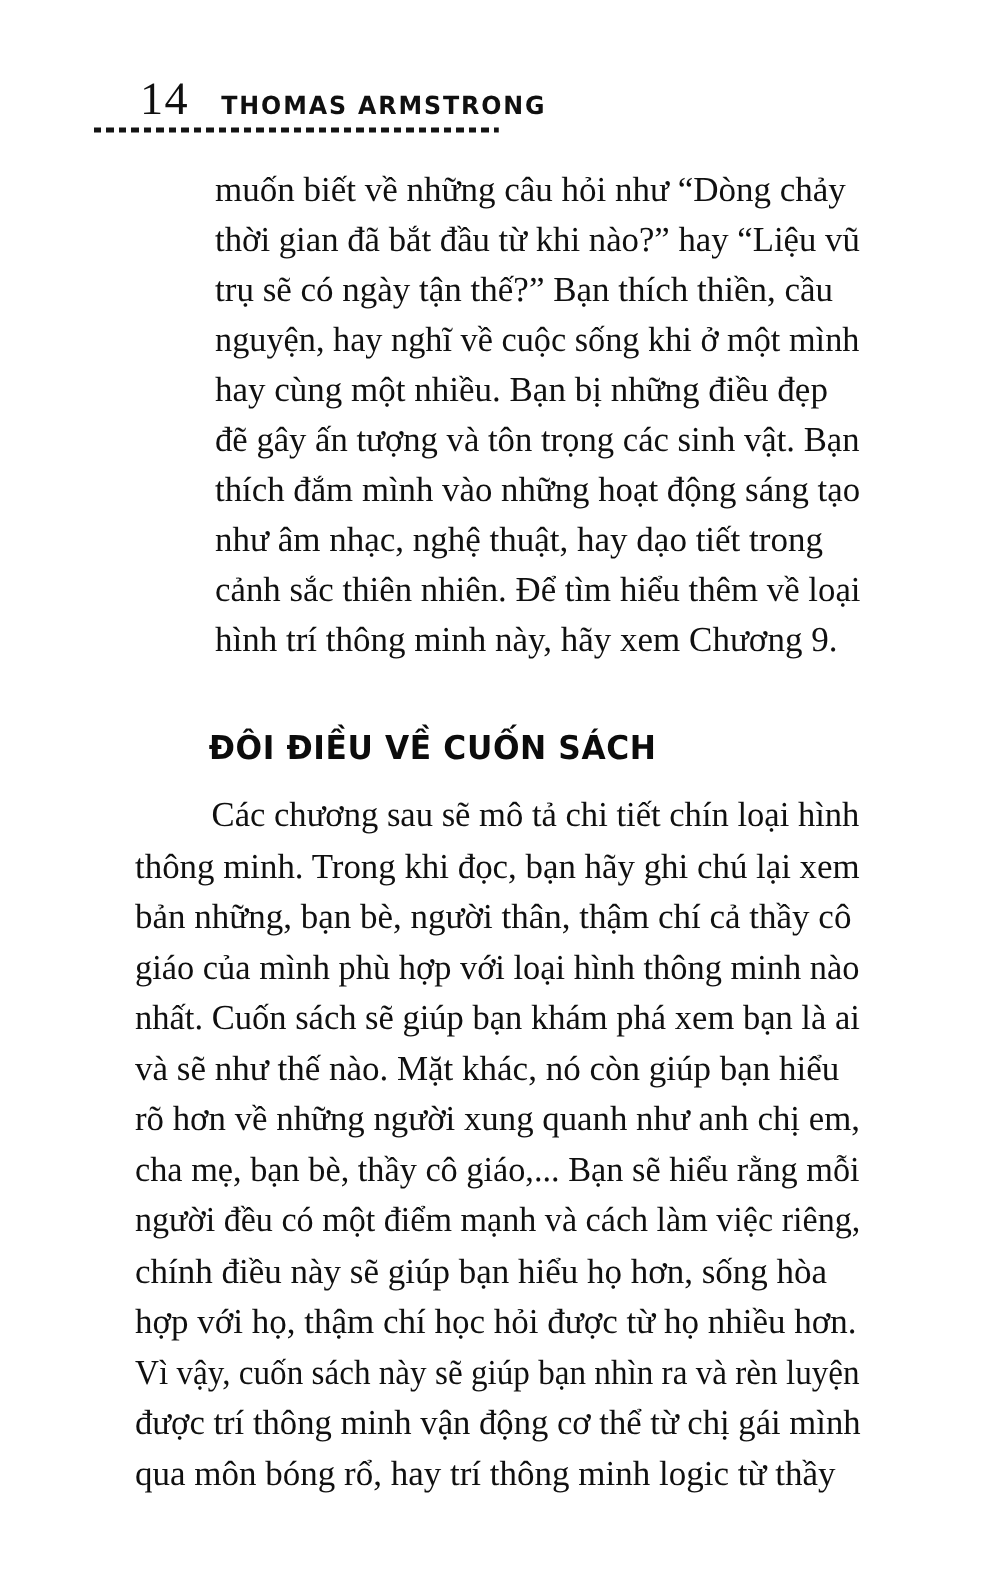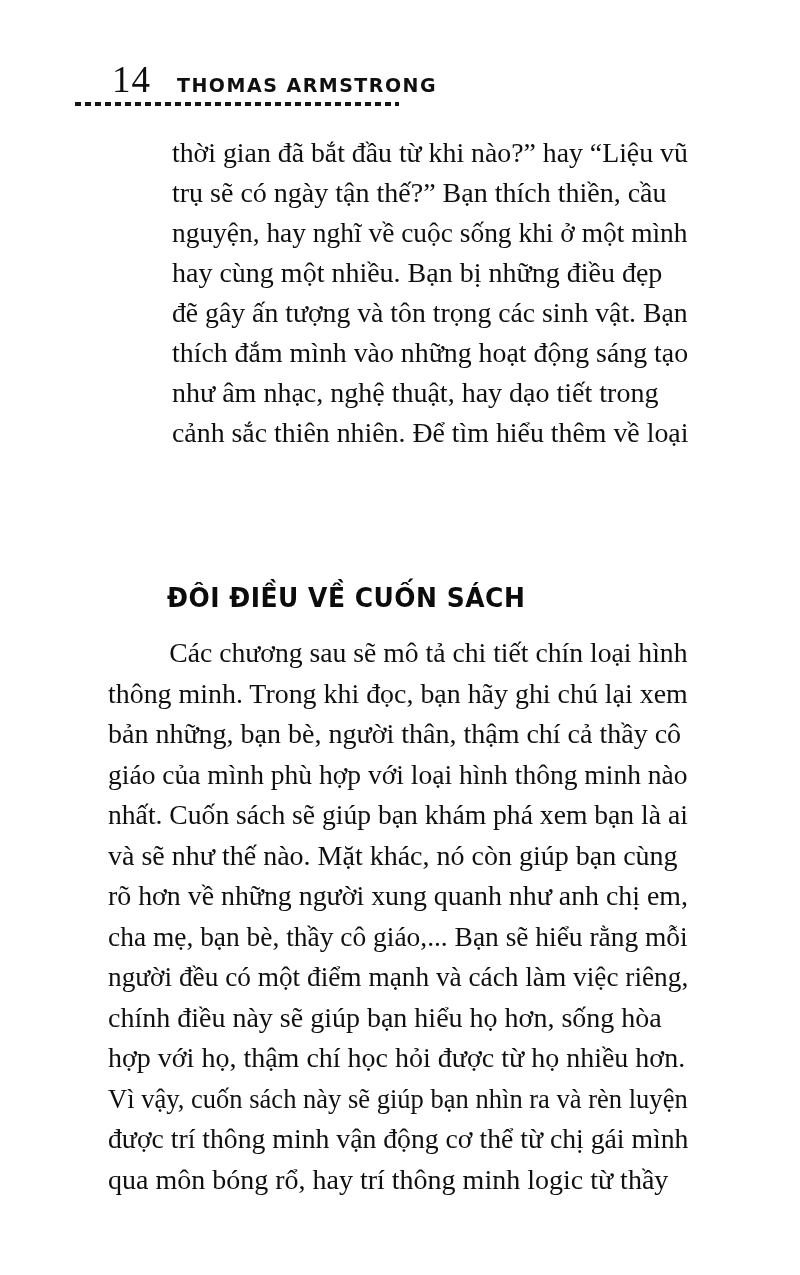--- a/index.html
+++ b/index.html
@@ -86,39 +86,41 @@
 <div class="page">
 
   <div class="header">
     <span class="page-number">14</span>
     <span class="author">THOMAS ARMSTRONG</span>
   </div>
 
   <div class="divider"></div>
 
   <div class="para" id="para1">
+    <div class="jline" style="word-spacing: 0px;">muốn biết về những câu hỏi như “Dòng chảy</div>
     <div class="jline" style="transform-origin: left center; transform: scaleX(0.992308);">thời gian đã bắt đầu từ khi nào?” hay “Liệu vũ</div>
     <div class="jline" style="word-spacing: 0px;">trụ sẽ có ngày tận thế?” Bạn thích thiền, cầu</div>
     <div class="jline" style="transform-origin: left center; transform: scaleX(0.979127);">nguyện, hay nghĩ về cuộc sống khi ở một mình</div>
     <div class="jline" style="word-spacing: 0px;">hay cùng một nhiều. Bạn bị những điều đẹp</div>
     <div class="jline" style="transform-origin: left center; transform: scaleX(0.990403);">đẽ gây ấn tượng và tôn trọng các sinh vật. Bạn</div>
     <div class="jline" style="transform-origin: left center; transform: scaleX(0.99422);">thích đắm mình vào những hoạt động sáng tạo</div>
     <div class="jline" style="word-spacing: 0px;">như âm nhạc, nghệ thuật, hay dạo tiết trong</div>
     <div class="jline" style="transform-origin: left center; transform: scaleX(0.99422);">cảnh sắc thiên nhiên. Để tìm hiểu thêm về loại</div>
+    <div class="jline last">hình trí thông minh này, hãy xem Chương 9.</div>
   </div>
 
   <div class="section-heading">ĐÔI ĐIỀU VỀ CUỐN SÁCH</div>
 
   <div class="para" id="para2">
     <div class="jline indent" style="transform-origin: left center; transform: scaleX(0.988075);">Các chương sau sẽ mô tả chi tiết chín loại hình</div>
     <div class="jline" style="transform-origin: left center; transform: scaleX(0.996564);">thông minh. Trong khi đọc, bạn hãy ghi chú lại xem</div>
     <div class="jline" style="word-spacing: 0px;">bản những, bạn bè, người thân, thậm chí cả thầy cô</div>
     <div class="jline" style="transform-origin: left center; transform: scaleX(0.983051);">giáo của mình phù hợp với loại hình thông minh nào</div>
     <div class="jline" style="transform-origin: left center; transform: scaleX(0.986395);">nhất. Cuốn sách sẽ giúp bạn khám phá xem bạn là ai</div>
-    <div class="jline" style="word-spacing: 0px;">và sẽ như thế nào. Mặt khác, nó còn giúp bạn cùng</div>
+    <div class="jline" style="word-spacing: 0px;">và sẽ như thế nào. Mặt khác, nó còn giúp bạn hiểu</div>
     <div class="jline" style="transform-origin: left center; transform: scaleX(0.994854);">rõ hơn về những người xung quanh như anh chị em,</div>
     <div class="jline" style="transform-origin: left center; transform: scaleX(0.97973);">cha mẹ, bạn bè, thầy cô giáo,... Bạn sẽ hiểu rằng mỗi</div>
     <div class="jline" style="transform-origin: left center; transform: scaleX(0.97479);">người đều có một điểm mạnh và cách làm việc riêng,</div>
     <div class="jline" style="word-spacing: 0px;">chính điều này sẽ giúp bạn hiểu họ hơn, sống hòa</div>
     <div class="jline" style="word-spacing: 0px;">hợp với họ, thậm chí học hỏi được từ họ nhiều hơn.</div>
     <div class="jline" style="transform-origin: left center; transform: scaleX(0.947712);">Vì vậy, cuốn sách này sẽ giúp bạn nhìn ra và rèn luyện</div>
     <div class="jline" style="transform-origin: left center; transform: scaleX(0.989761);">được trí thông minh vận động cơ thể từ chị gái mình</div>
     <div class="jline" style="word-spacing: 0px;">qua môn bóng rổ, hay trí thông minh logic từ thầy</div>
   </div>
 

